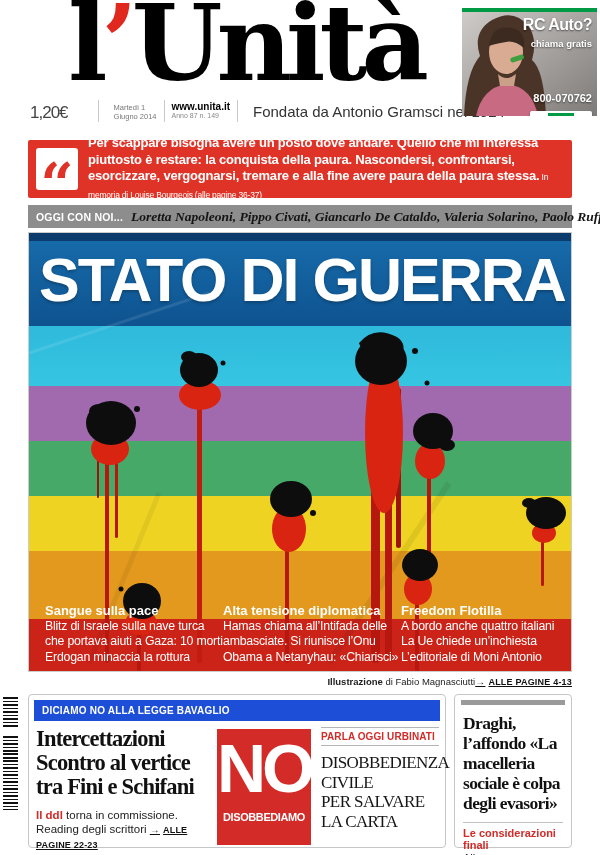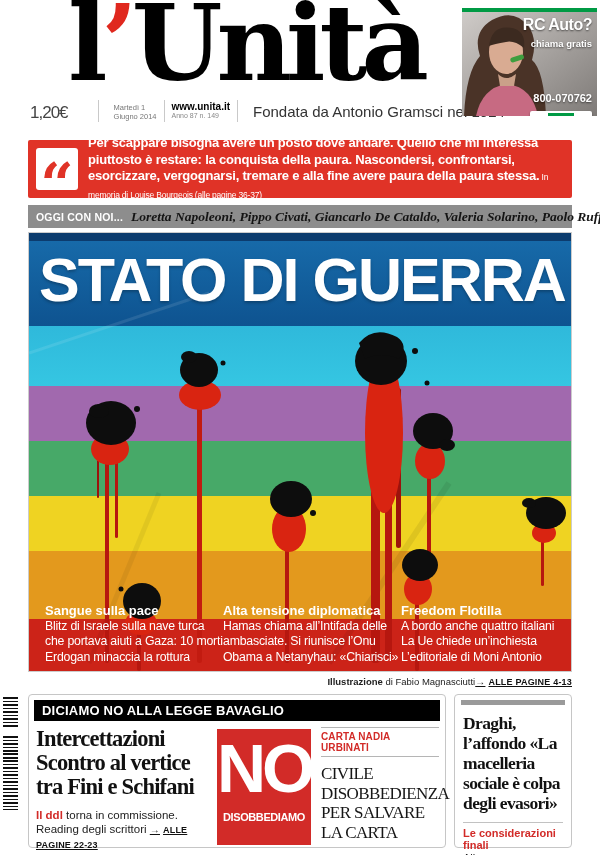--- a/index.html
+++ b/index.html
@@ -71,21 +71,21 @@
   
   .barcode { position:absolute; left:3px; top:697px; width:15px; }
   .bc-seg { width:15px; background:repeating-linear-gradient(to bottom, #111 0 1.5px, #fff 1.5px 3.5px); }
   .bc-a { height:32px; margin-bottom:7px; }
   .bc-b { height:74px; }
 
   .bbox { position:absolute; border:1px solid #c6c6c6; border-radius:4px; background:#fff; }
   .bbox-main { left:28px; top:694px; width:418px; height:154px; }
   .bbox-right { left:454px; top:694px; width:118px; height:154px; }
 
-  .banner { margin:5px 5px 4px; height:21px; background:#000000; color:#fff; font-weight:bold; font-size:13px;
+  .banner { margin:5px 5px 4px; height:21px; background:#1d4ed8; color:#fff; font-weight:bold; font-size:10px;
             line-height:21px; padding-left:8px; letter-spacing:0.2px; }
   .brow { display:flex; padding:2px 6px 0 7px; }
   .bleft { width:186px; }
   .bheadline { font-family:"Liberation Serif", serif; font-weight:bold; font-size:22.5px; line-height:24px;
                letter-spacing:-0.8px; color:#111; }
   .bkicker { margin-top:9px; font-size:11.5px; line-height:14px; color:#222; }
   .redbold { color:#d22b28; font-weight:bold; }
   .bpages { display:inline; }
 
   .nobox { width:94px; height:116px; background:#d22b28; margin:2px 0 0 2px; flex:0 0 94px;
@@ -301,24 +301,24 @@
           <div>Scontro al vertice</div>
           <div>tra Fini e Schifani</div>
         </div>
         <div class="bkicker"><span class="redbold">Il ddl</span><span> torna in commissione. Reading degli scrittori </span><span class="pages bpages"><span class="arrow">→</span><span>ALLE PAGINE 22-23</span></span></div>
       </div>
       <div class="nobox">
         <div class="no-big">NO</div>
         <div class="no-small">DISOBBEDIAMO</div>
       </div>
       <div class="bmid">
-        <div class="bmid-kicker">CARTA NADIA URBINATI</div>
+        <div class="bmid-kicker">PARLA OGGI URBINATI</div>
         <div class="bmid-head">
+          <div>DISOBBEDIENZA</div>
           <div>CIVILE</div>
-          <div>DISOBBEDIENZA</div>
           <div>PER SALVARE</div>
           <div>LA CARTA</div>
         </div>
 
       </div>
     </div>
   </div>
 
   <div class="bbox bbox-right">
     <div class="rbar"></div>

